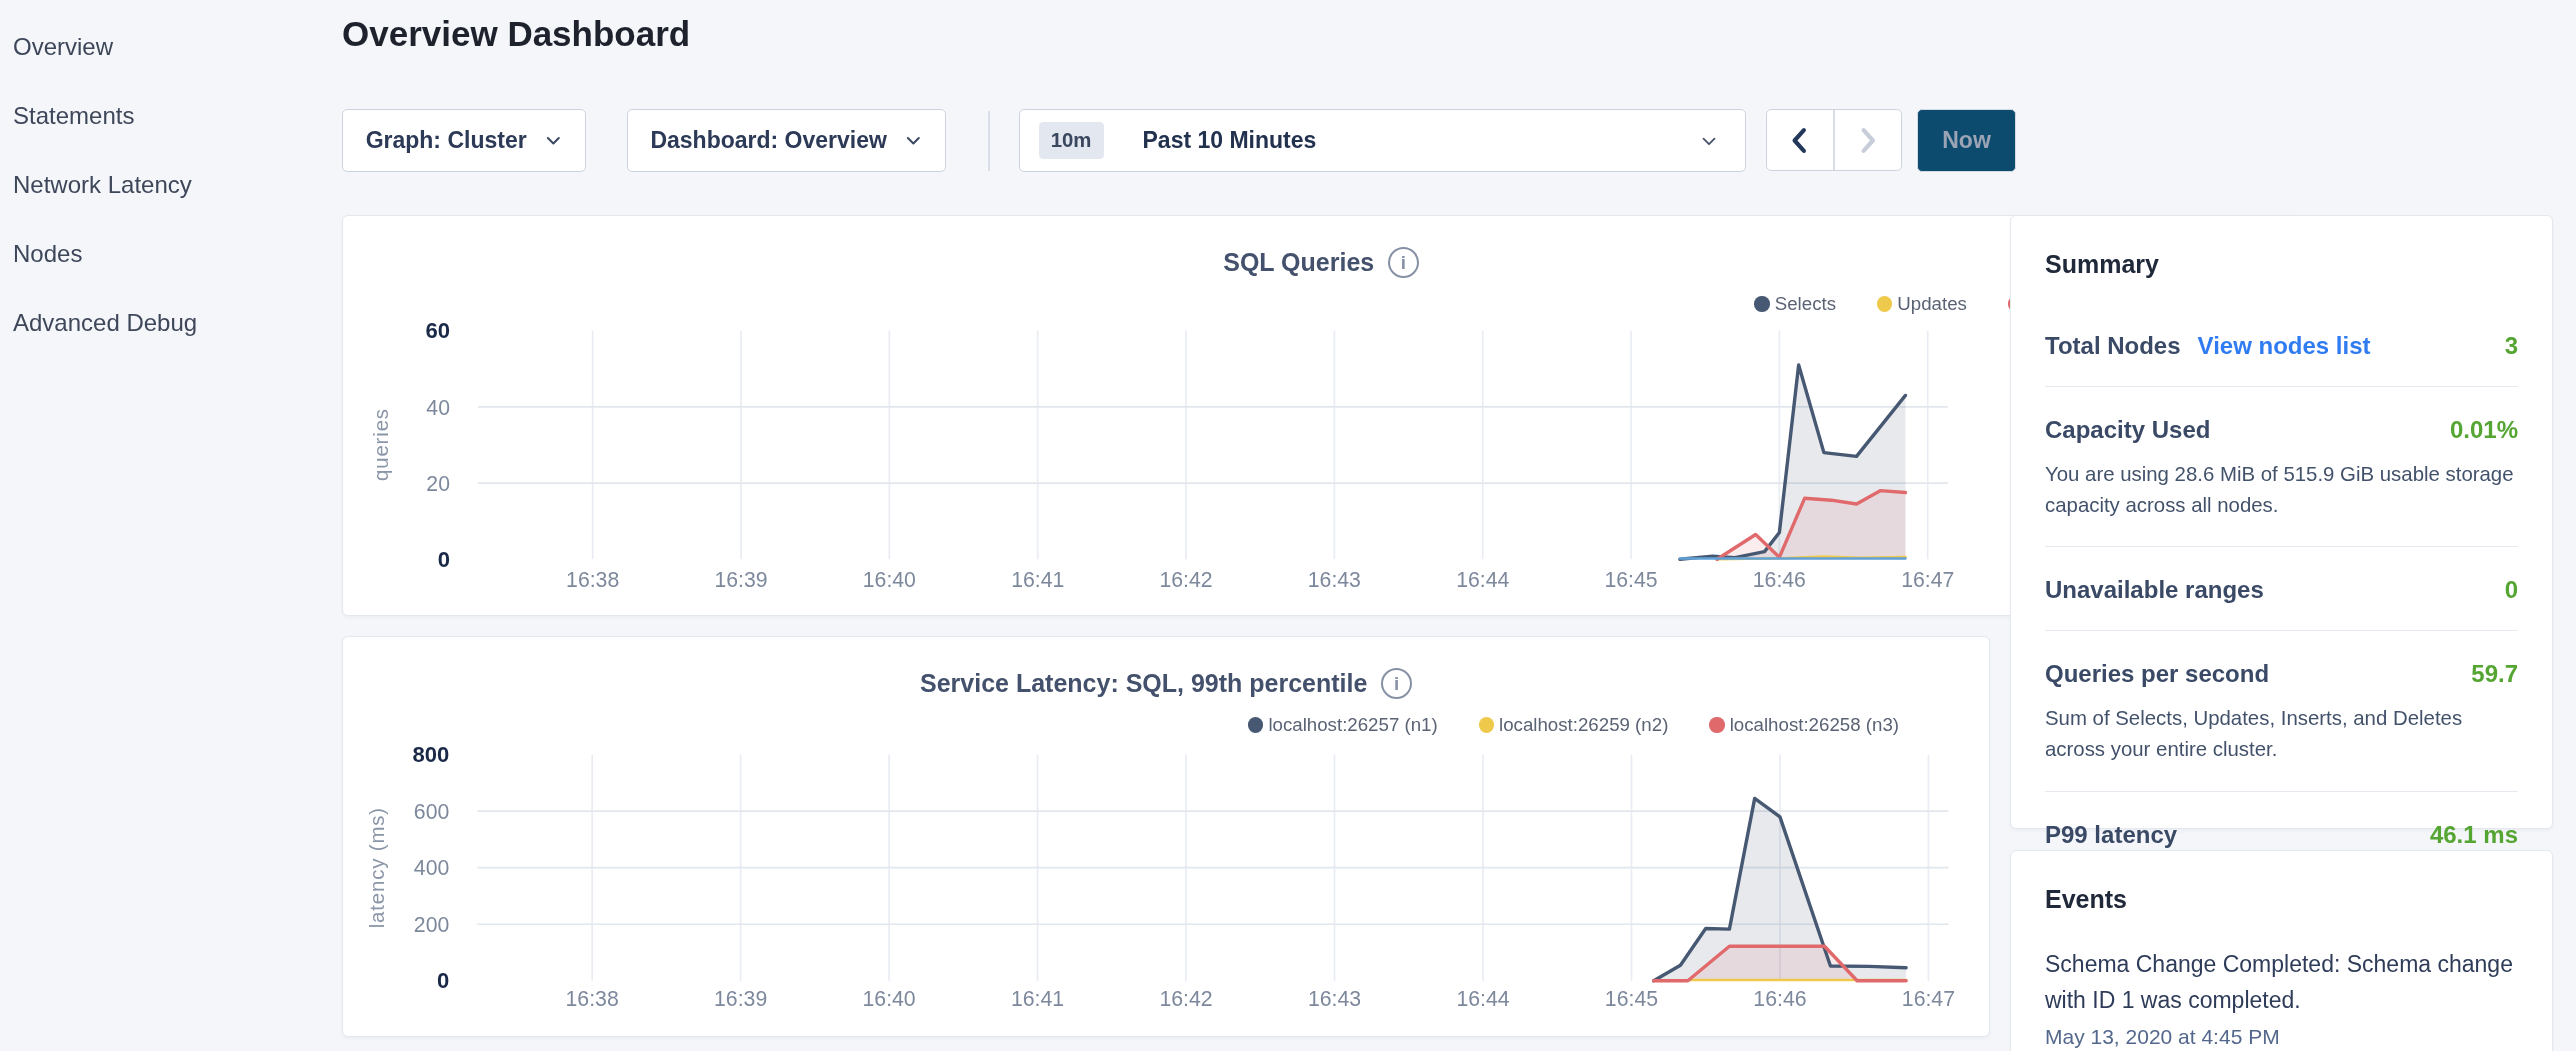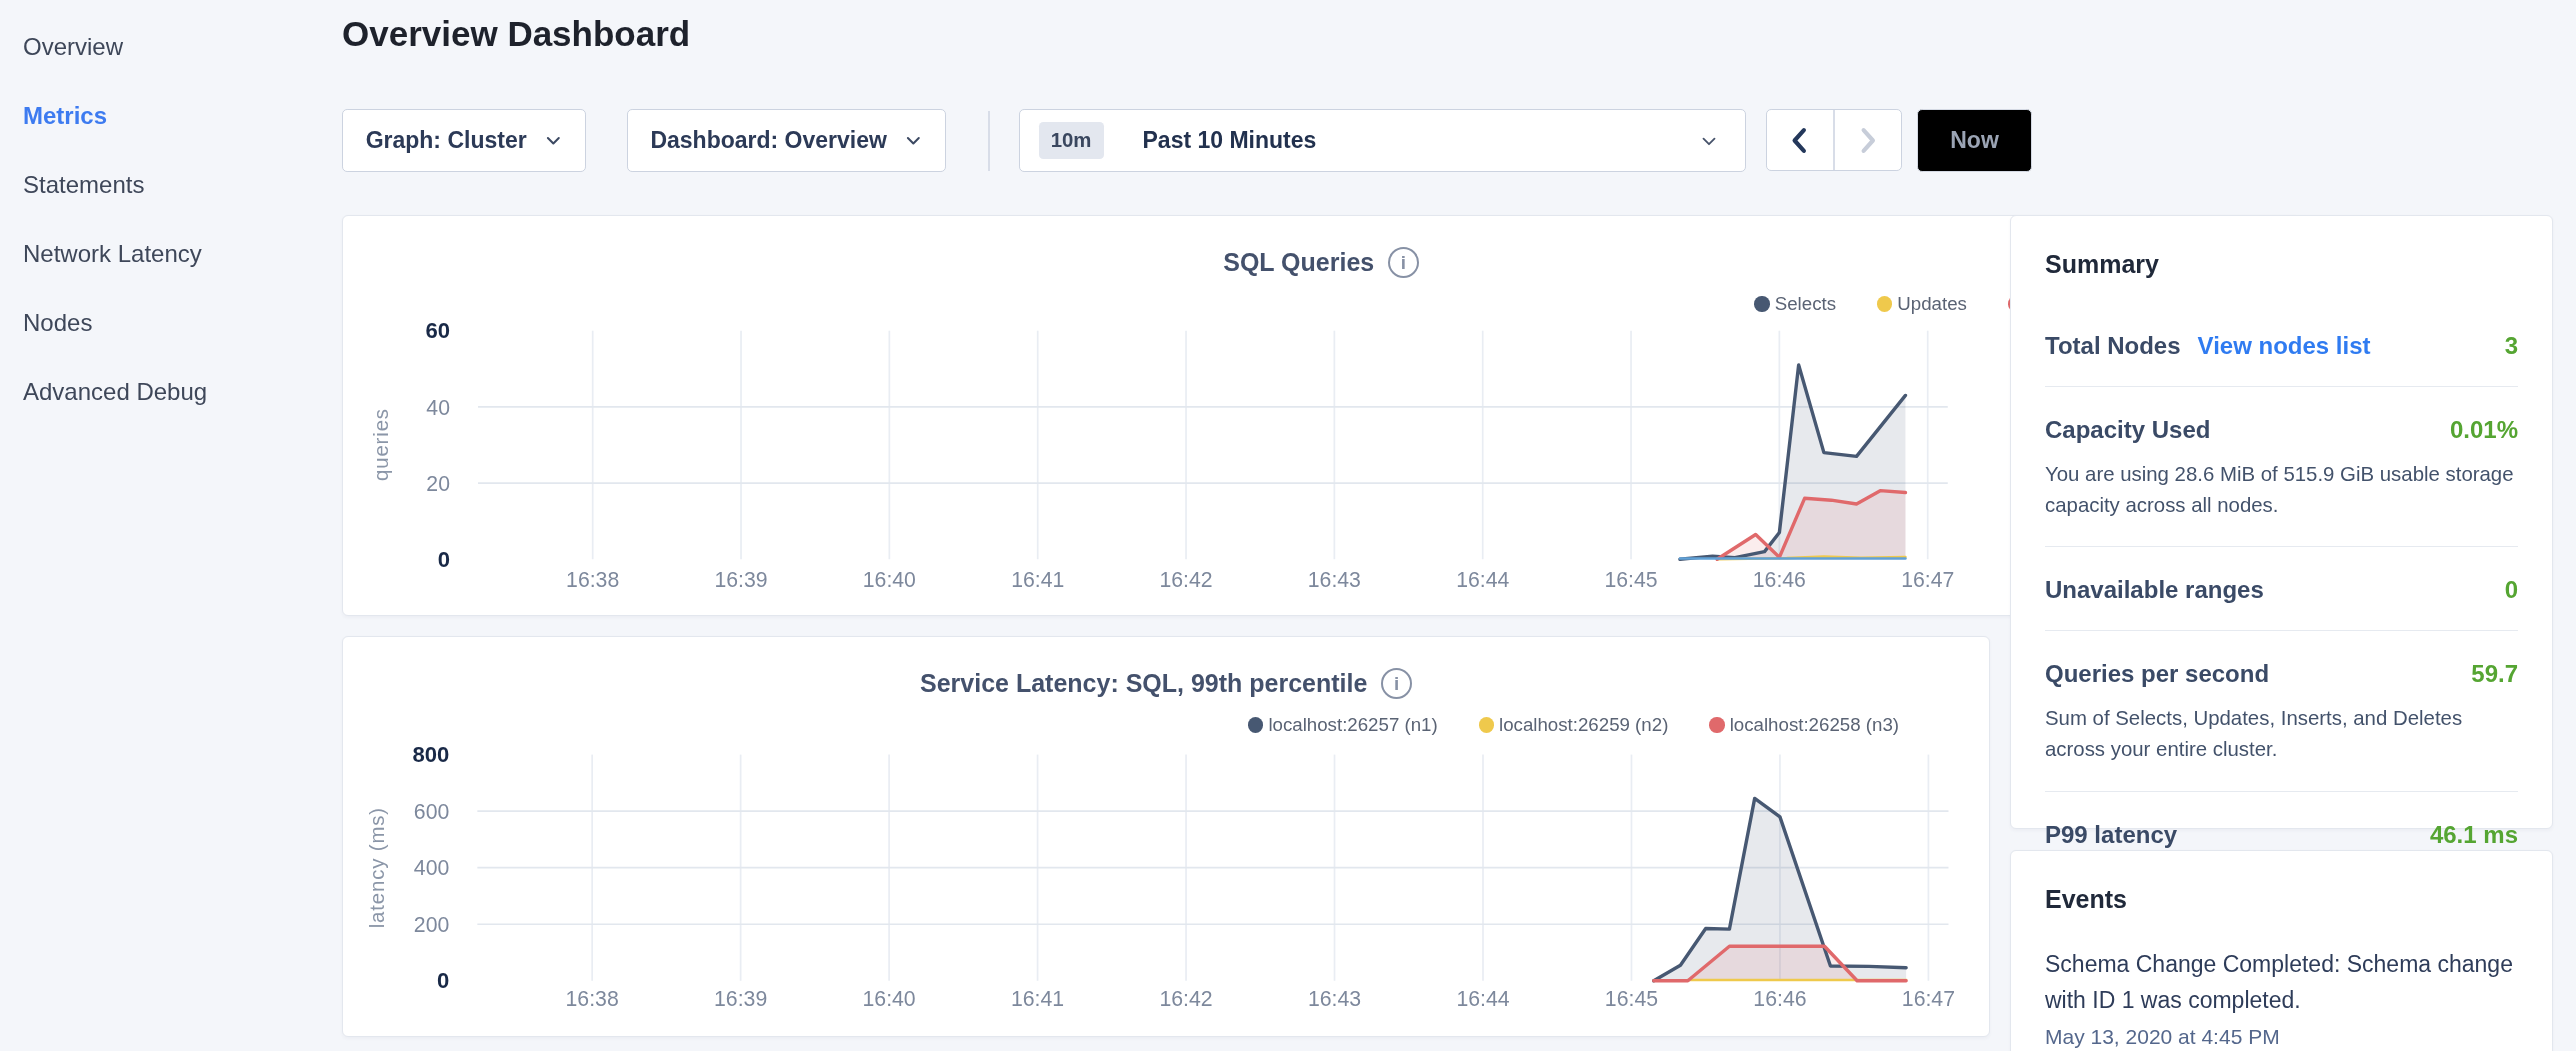--- a/index.html
+++ b/index.html
@@ -1,21 +1,21 @@
 <!DOCTYPE html>
 <html style="font-size:13.6px"><head>
 <meta charset="utf-8">
 <style>
   * { margin:0; padding:0; box-sizing:border-box; }
   html,body { width:2576px; height:1051px; overflow:hidden; background:#f4f6fa;
     font-family:"Liberation Sans", sans-serif; }
   .abs { position:absolute; }
 
   
-  .nav-item { height:69px; line-height:69px; padding-left:23px; font-size:24px;
+  .nav-item { height:69px; line-height:69px; padding-left:13px; font-size:24px;
     color:#3e4759; font-weight:500; cursor:pointer; }
   .nav-item.active { color:#3d7bf0; font-weight:700; }
 
   
   .page-title { left:342px; top:13.6px; font-size:35px; font-weight:700; color:#1e222c; }
 
   .btn { height:63px; background:#fff; border:1.7px solid #ccd3e0; border-radius:5.1px;
     display:flex; align-items:center; justify-content:center; gap:17px;
     font-size:23px; font-weight:700; color:#2c3a57; cursor:pointer; }
   .chev-down { width:18.7px; height:18.7px; }
@@ -61,21 +61,20 @@
   .sum-hr { border:none; border-top:1.7px solid #e6eaf0; margin-top:25.5px; }
 
   .event-msg { margin-top:32px; font-size:23px; color:#2e3c59; line-height:36px; }
   .event-time { margin-top:6.8px; font-size:21px; color:#54678c; }
 </style>
 </head>
 <body>
 
 <nav class="abs" style="left:0; top:12px; width:340px;">
   <div class="nav-item">Overview</div>
-  <div class="nav-item active">Metrics</div>
   <div class="nav-item">Statements</div>
   <div class="nav-item">Network Latency</div>
   <div class="nav-item">Nodes</div>
   <div class="nav-item">Advanced Debug</div>
 </nav>
 
 <h1 class="abs page-title">Overview Dashboard</h1>
 
 <div class="abs btn" style="left:342px; top:109px; width:244px;">
   <span>Graph: Cluster</span>
@@ -108,21 +107,21 @@
     </svg>
   </div>
   <div class="step-sep"></div>
   <div class="step-btn">
     <svg style="width:25.5px;height:29px;" viewBox="0 0 24 28">
       <path d="M8 4 L17 14 L8 24" fill="none" stroke="#c7cdd9" stroke-width="4" stroke-linecap="round" stroke-linejoin="round"></path>
     </svg>
   </div>
 </div>
 
-<div class="abs btn btn-disabled" style="left:1917px; top:109px; width:115px; background:#000000; border-color:#d4d9e3;">
+<div class="abs btn btn-disabled" style="left:1917px; top:109px; width:99px; background:#0c4a6e; border-color:#d4d9e3;">
   <span>Now</span>
 </div>
 
 <div class="card" style="left:342px; top:215px; width:1958px; height:401px;text-decoration:underline;">
   <div class="chart-title">
     <span>SQL Queries</span>
     <span class="info-icon">i</span>
   </div>
   <div class="legend">
       <div class="legend-item">

